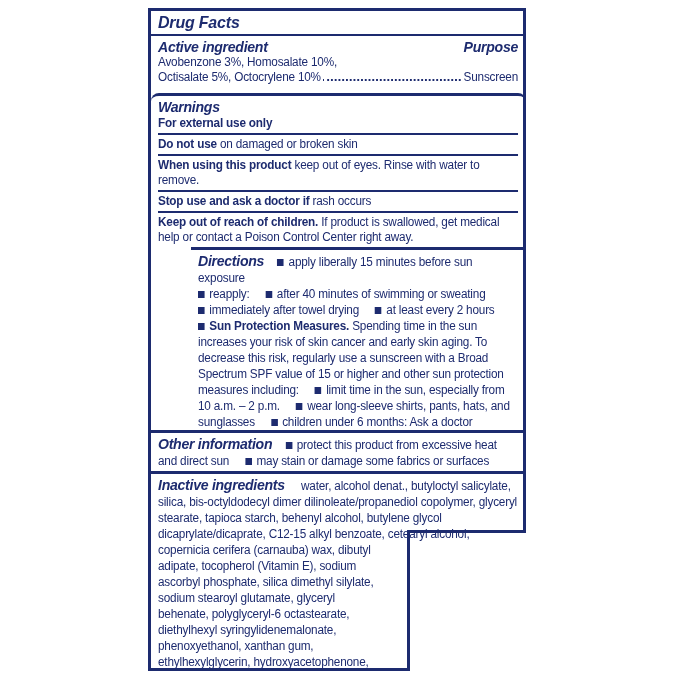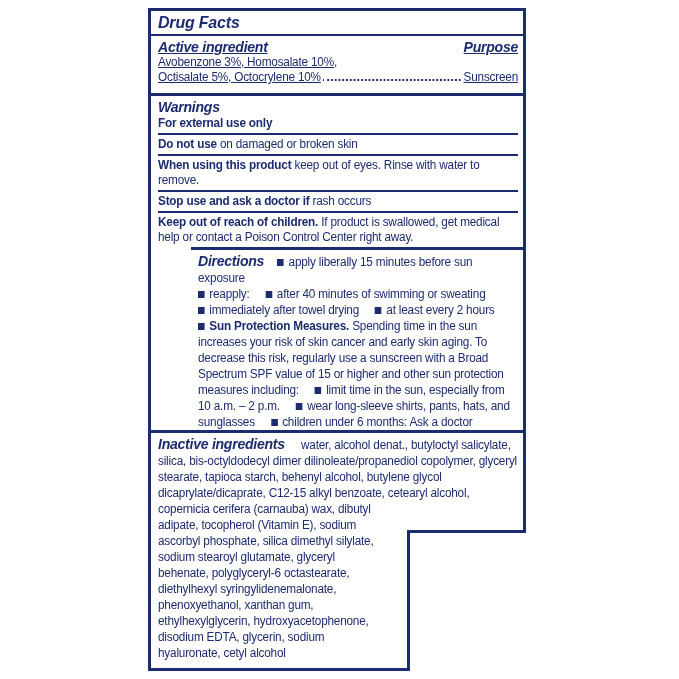--- a/index.html
+++ b/index.html
@@ -27,23 +27,23 @@
   .rule-thin  { border-top: 2px solid var(--navy); }
 
   
   .cx { transform: scaleX(0.94); transform-origin: 0 0; width: 106.4%; letter-spacing: -0.2px; }
 
   .h-title { font-size: 17px; font-weight: bold; font-style: italic; line-height: 20px; }
   .h-sec   { font-size: 15px; font-weight: bold; font-style: italic; letter-spacing: -0.3px; }
   .body-t  { font-size: 12.5px; line-height: 16px; }
 
   .sec-title { min-height: 23px; padding-top: 2px; border-radius: 8px; }
-  .sec-active { min-height: 59px; text-decoration: underline; }
+  .sec-active { min-height: 59px; }
   .sec-use { min-height: 26px; }
-  .sec-warnings { min-height: 130px; }
+  .sec-warnings { min-height: 130px; border-radius: 8px; }
   .sec-directions { min-height: 155px; margin-left: 40px; }
   .sec-other { min-height: 41px; }
   .sec-inactive { min-height: 207px; }
 
   .active-head { display: flex; justify-content: space-between; align-items: baseline; padding-top: 1px; }
   .active-line { font-size: 12.5px; line-height: 15px; }
   .leader-row { display: flex; align-items: baseline; font-size: 12.5px; line-height: 15px; }
   .leader { flex: 1 1 auto; border-bottom: 2px dotted var(--navy); margin: 0 3px 3px 2px; min-width: 20px; }
 
   .use-row { display: flex; align-items: baseline; padding-top: 2px; }
@@ -100,20 +100,25 @@
 
   <div class="sec sec-directions rule-thick">
     <div class="cx flow">
       <span class="h-sec">Directions</span><span class="blt"></span><span>apply liberally 15 minutes before sun exposure</span><br>
       <span class="blt"></span><span>reapply:</span><span class="gap"></span><span class="blt"></span><span>after 40 minutes of swimming or sweating</span><br>
       <span class="blt"></span><span>immediately after towel drying</span><span class="gap"></span><span class="blt"></span><span>at least every 2 hours</span><br>
       <span class="blt"></span><b>Sun Protection Measures.</b><span> Spending time in the sun increases your risk of skin cancer and early skin aging. To decrease this risk, regularly use a sunscreen with a Broad Spectrum SPF value of 15 or higher and other sun protection measures including:</span><span class="gap"></span><span class="blt"></span><span>limit time in the sun, especially from 10 a.m. – 2 p.m.</span><span class="gap"></span><span class="blt"></span><span>wear long-sleeve shirts, pants, hats, and sunglasses</span><span class="gap"></span><span class="blt"></span><span>children under 6 months: Ask a doctor</span>
     </div>
   </div>
 
+  <div class="sec sec-other rule-thick">
+    <div class="cx flow">
+      <span class="h-sec">Other information</span><span class="blt"></span><span>protect this product from excessive heat and direct sun</span><span class="gap"></span><span class="blt"></span><span>may stain or damage some fabrics or surfaces</span>
+    </div>
+  </div>
 
   <div class="sec sec-inactive rule-thick">
     <div class="cx">
       <div class="flow">
         <span class="h-sec">Inactive ingredients</span><span> water, alcohol denat., butyloctyl salicylate, silica, bis-octyldodecyl dimer dilinoleate/propanediol copolymer, glyceryl stearate, tapioca starch, behenyl alcohol, butylene glycol dicaprylate/dicaprate, C12-15 alkyl benzoate, cetearyl alcohol, copernicia cerifera (carnauba) wax, dibutyl</span>
       </div>
       <div class="inactive-narrow">adipate,  tocopherol (Vitamin E), sodium ascorbyl phosphate, silica dimethyl silylate,  sodium stearoyl glutamate, glyceryl behenate, polyglyceryl-6 octastearate, diethylhexyl syringylidenemalonate, phenoxyethanol, xanthan gum, ethylhexylglycerin, hydroxyacetophenone, disodium EDTA, glycerin, sodium hyaluronate, cetyl alcohol</div>
     </div>
   </div>
 

